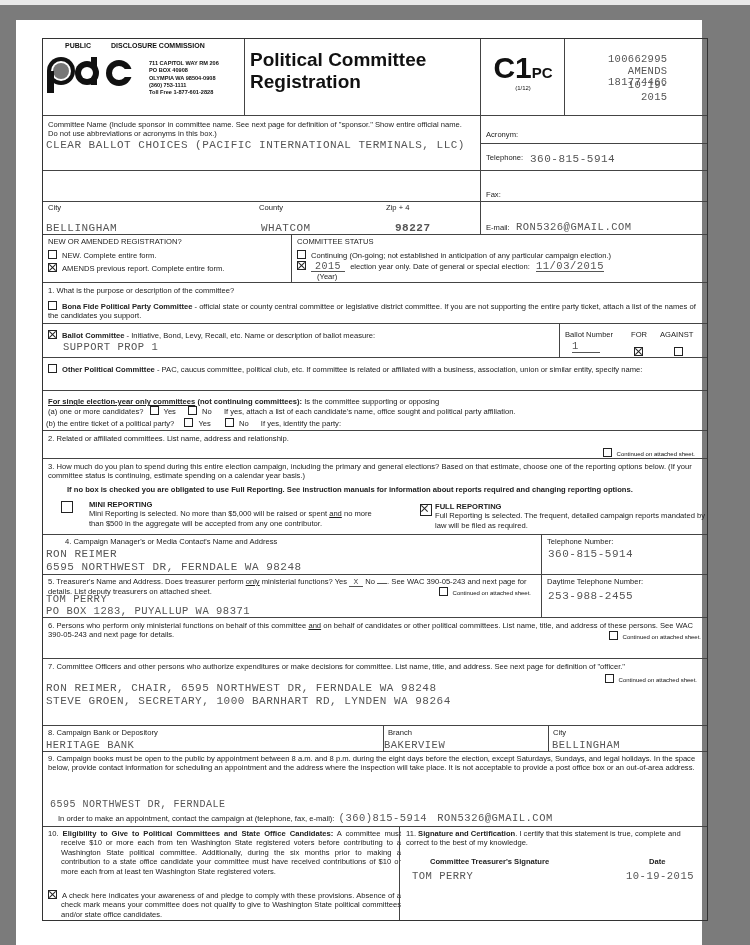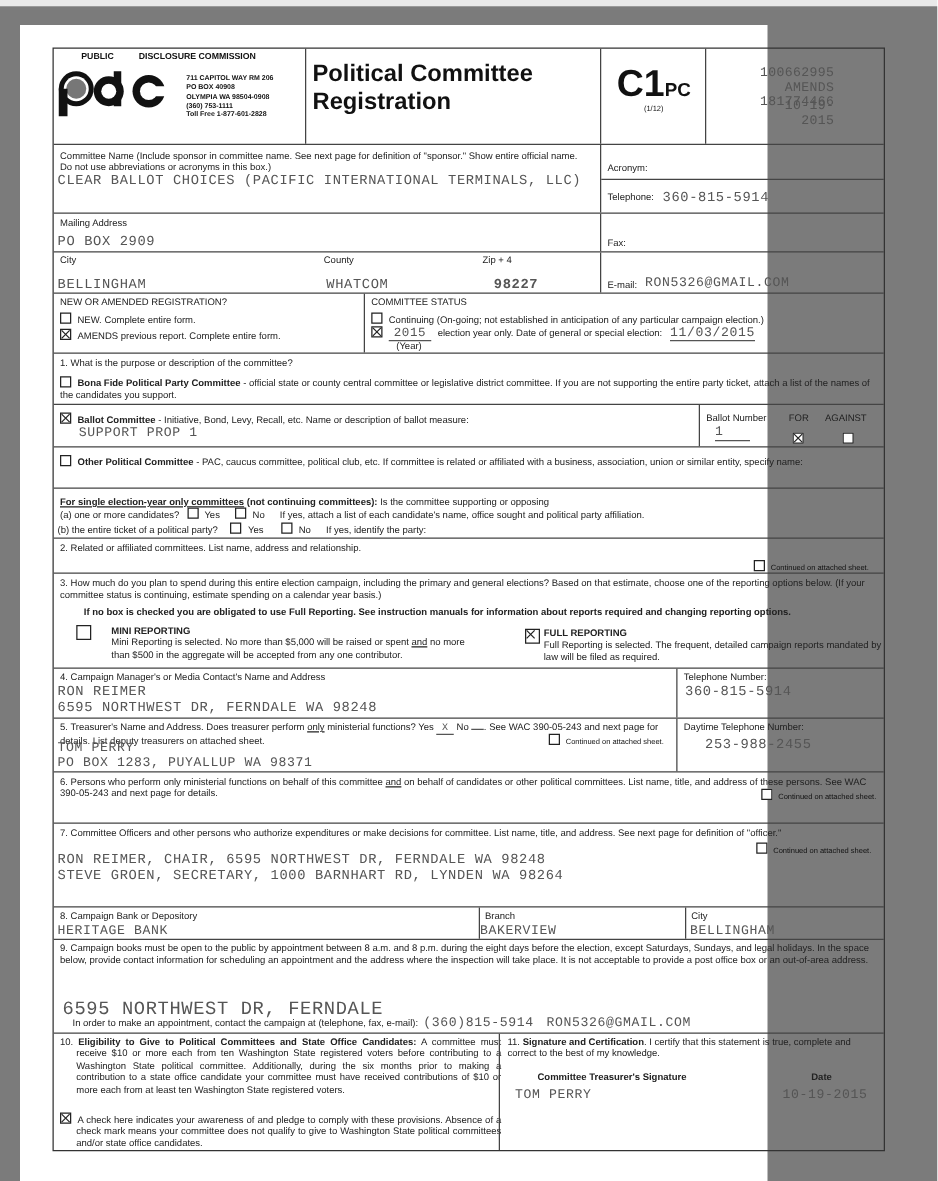--- a/index.html
+++ b/index.html
@@ -1,19 +1,19 @@
 <!DOCTYPE html>
 <html><head>
 <meta charset="utf-8">
 <style>
   html,body{margin:0;padding:0;}
   body{width:750px;height:945px;background:#ffffff;position:relative;overflow:hidden;font-family:"Liberation Sans",sans-serif;color:#111;}
   .topstrip{position:absolute;left:0;top:0;width:750px;height:5px;background:#e9e9e9;}
   .bg{position:absolute;left:0;top:5px;width:750px;height:940px;background:#7b7b7b;}
-  .page{position:absolute;left:16px;top:20px;width:598px;height:925px;background:#fff;}
+  .page{position:absolute;left:16px;top:20px;width:686px;height:925px;background:#fff;}
   .form{position:absolute;left:26px;top:18px;width:664px;border:1.3px solid #333;}
   .row{position:relative;border-bottom:1px solid #444;}
   .row:last-child{border-bottom:none;}
   .cell{position:absolute;top:0;bottom:0;}
   .vl{border-left:1px solid #444;}
   .lbl{font-size:7.6px;line-height:9.4px;color:#222;}
   .mono{font-family:"Liberation Mono",monospace;color:#555;font-size:11px;letter-spacing:0.5px;}
   .bold{font-weight:bold;}
   .cb{display:inline-block;width:7px;height:7px;border:1px solid #222;vertical-align:-1px;margin-right:5px;position:relative;background:#fff;}
   .cb.x::before,.cb.x::after{content:"";position:absolute;left:3px;top:-1px;width:1px;height:9px;background:#222;}
@@ -92,24 +92,20 @@
         <span class="abs lbl" style="left:5px;top:14px;">Acronym:</span>
       </div>
       <div style="position:relative;height:26px;">
         <span class="abs lbl" style="left:5px;top:9px;">Telephone:</span>
         <span class="abs mono" style="left:49px;top:9px;">360-815-5914</span>
       </div>
     </div>
   </div>
 
   <div class="row" style="height:30px;">
-    <div class="cell" style="left:0;width:437px;">
-      <div class="abs lbl" style="left:5px;top:3px;">Mailing Address</div>
-      <div class="abs mono" style="left:3px;top:17px;">PO BOX 2909</div>
-    </div>
     <div class="cell vl" style="left:437px;right:0;">
       <div class="abs lbl" style="left:5px;top:19px;">Fax:</div>
     </div>
   </div>
 
   <div class="row" style="height:32px;">
     <div class="cell" style="left:0;width:437px;">
       <div class="abs lbl" style="left:5px;top:1px;">City</div>
       <div class="abs mono" style="left:3px;top:20px;">BELLINGHAM</div>
       <div class="abs lbl" style="left:216px;top:1px;">County</div>
@@ -202,21 +198,21 @@
     </div>
     <div class="abs" style="left:377px;top:42px;"><span class="cb big x"></span></div>
     <div class="abs lbl" style="left:392px;top:43px;width:270px;">
       <div class="bold">FULL REPORTING</div>
       <div>Full Reporting is selected.  The frequent, detailed campaign reports mandated by law will be filed as required.</div>
     </div>
   </div>
 
   <div class="row" style="height:39px;">
     <div class="cell" style="left:0;width:498px;">
-      <div class="abs lbl" style="left:5px;top:2px;">4. Campaign Manager's or Media Contact's Name and Address</div>
+      <div class="abs lbl" style="left:22px;top:2px;">4. Campaign Manager's or Media Contact's Name and Address</div>
       <div class="abs mono" style="left:3px;top:13px;line-height:13px;">
         <div>RON REIMER</div>
         <div>6595 NORTHWEST DR, FERNDALE WA 98248</div>
       </div>
     </div>
     <div class="cell vl" style="left:498px;right:0;">
       <div class="abs lbl" style="left:5px;top:2px;">Telephone Number:</div>
       <div class="abs mono" style="left:6px;top:13px;">360-815-5914</div>
     </div>
   </div>
@@ -227,21 +223,21 @@
         <span>5. Treasurer's Name and Address.  Does treasurer perform </span><span style="text-decoration:underline;">only</span><span> ministerial functions?  Yes </span><span class="ul mono" style="font-size:8px;width:14px;text-align:center;">X</span><span> No </span><span class="ul" style="width:10px;">   </span><span>.  See WAC 390-05-243 and next page for details.  List deputy treasurers on attached sheet.</span>
       </div>
       <div class="abs" style="right:10px;top:12px;font-size:6px;"><span class="cb"></span><span>Continued on attached sheet.</span></div>
       <div class="abs mono" style="left:3px;top:18px;line-height:12px;font-size:10.5px;">
         <div>TOM PERRY</div>
         <div>PO BOX 1283, PUYALLUP WA 98371</div>
       </div>
     </div>
     <div class="cell vl" style="left:498px;right:0;">
       <div class="abs lbl" style="left:5px;top:2px;">Daytime Telephone Number:</div>
-      <div class="abs mono" style="left:22px;top:15px;">253-988-2455</div>
+      <div class="abs mono" style="left:6px;top:15px;">253-988-2455</div>
     </div>
   </div>
 
   <div class="row" style="height:40px;">
     <div class="abs lbl" style="left:5px;top:3px;width:655px;">
       <span>6. Persons who perform only ministerial functions on behalf of this committee </span><span style="text-decoration:underline;">and</span><span> on behalf of candidates or other political committees. List name, title, and address of these persons.  See WAC 390-05-243 and next page for details.</span>
     </div>
     <div class="abs" style="right:6px;top:13px;font-size:6px;"><span class="cb"></span><span>Continued on attached sheet.</span></div>
   </div>
 
@@ -264,21 +260,21 @@
       <div class="abs mono" style="left:0;top:13px;font-size:10.5px;">BAKERVIEW</div>
     </div>
     <div class="cell vl" style="left:505px;right:0;">
       <div class="abs lbl" style="left:4px;top:2px;">City</div>
       <div class="abs mono" style="left:3px;top:13px;font-size:10.5px;">BELLINGHAM</div>
     </div>
   </div>
 
   <div class="row" style="height:74px;">
     <div class="abs lbl" style="left:5px;top:2px;width:655px;">9. Campaign books must be open to the public by appointment between 8 a.m. and 8 p.m. during the eight days before the election, except Saturdays, Sundays, and legal holidays.  In the space below, provide contact information for scheduling an appointment and the address where the inspection will take place.  It is not acceptable to provide a post office box or an out-of-area address.</div>
-    <div class="abs mono" style="left:7px;top:47px;font-size:15px;text-align:center;">6595 NORTHWEST DR, FERNDALE</div>
+    <div class="abs mono" style="left:7px;top:47px;font-size:10px;text-align:center;">6595 NORTHWEST DR, FERNDALE</div>
     <div class="abs lbl" style="left:15px;top:62px;white-space:nowrap;">
       <span>In order to make an appointment, contact the campaign at (telephone, fax, e-mail):</span>
       <span class="mono" style="font-size:10.5px;margin-left:2px;">(360)815-5914</span>
       <span class="mono" style="font-size:10.5px;margin-left:8px;">RON5326@GMAIL.COM</span>
     </div>
   </div>
 
   <div class="row" style="height:93px;">
     <div class="cell" style="left:0;width:356px;">
       <div class="abs lbl" style="left:5px;top:2px;width:340px;text-align:justify;padding-left:13px;text-indent:-13px;">

